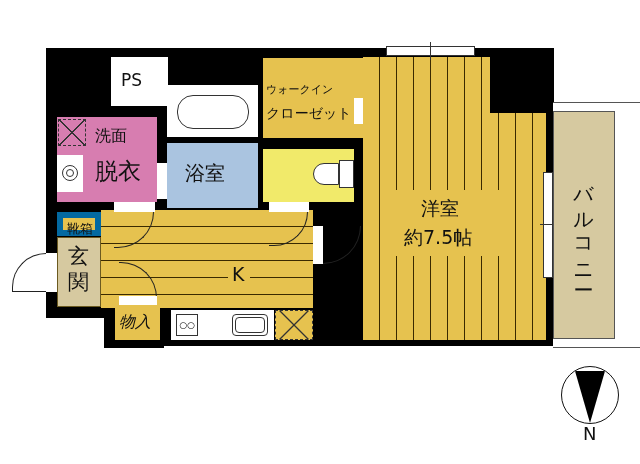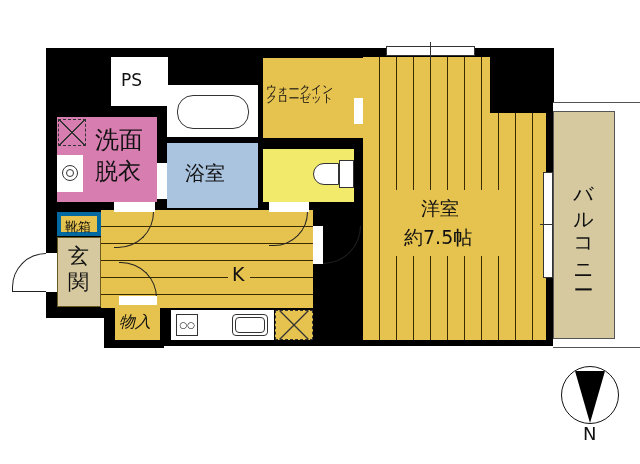--- a/index.html
+++ b/index.html
@@ -25,35 +25,35 @@
 </div>
 
 <div class="abs" style="left:57px;top:117px;width:100px;height:85px;background:#d77db0;">
   <div class="abs" style="left:1px;top:2px;width:28px;height:27px;border:1px dashed #333;background:
     linear-gradient(45deg, transparent 48%, #333 49% 51%, transparent 52%),
     linear-gradient(-45deg, transparent 48%, #333 49% 51%, transparent 52%);"></div>
   <div class="abs" style="left:0;top:38px;width:26px;height:37px;background:#fff;">
     <div class="abs" style="left:5px;top:10px;width:16px;height:16px;border:1px solid #333;border-radius:50%;"></div>
     <div class="abs" style="left:9px;top:14px;width:8px;height:8px;border:1px solid #333;border-radius:50%;"></div>
   </div>
-  <span class="lbl" style="left:38px;top:11px;font-size:24px;">洗面</span>
+  <span class="lbl" style="left:38px;top:11px;font-size:16px;">洗面</span>
   <span class="lbl" style="left:38px;top:43px;font-size:23px;">脱衣</span>
 </div>
 
 <div class="abs" style="left:167px;top:85px;width:91px;height:52px;background:#fff;">
   <div class="abs" style="left:10px;top:10px;width:72px;height:34px;border:1px solid #333;border-radius:16px;"></div>
 </div>
 <div class="abs" style="left:167px;top:143px;width:91px;height:65px;background:#aac4e0;">
   <span class="lbl" style="left:18px;top:20px;font-size:20px;">浴室</span>
 </div>
 <div class="abs" style="left:157px;top:163px;width:10px;height:36px;background:#fff;"></div>
 
 <div class="abs" style="left:263px;top:58px;width:114px;height:80px;background:#e6c24f;">
   <span class="lbl" style="left:3px;top:26px;font-size:11px;">ウォークイン</span>
-  <span class="lbl" style="left:3px;top:35px;font-size:11px;">クローゼット</span>
+  <span class="lbl" style="left:3px;top:48px;font-size:14px;">クローゼット</span>
 </div>
 <div class="abs" style="left:354px;top:98px;width:9px;height:26px;background:#fff;"></div>
 <div class="abs" style="left:363px;top:101px;width:0;height:0;border-top:7px solid transparent;border-bottom:7px solid transparent;border-left:12px solid #333;"></div>
 
 <div class="abs" style="left:263px;top:149px;width:91px;height:53px;background:#f1ea6a;">
   <div class="abs" style="left:50px;top:14px;width:26px;height:22px;border:1px solid #333;border-radius:12px 0 0 12px;background:#fff;"></div>
   <div class="abs" style="left:76px;top:11px;width:15px;height:28px;border:1px solid #333;background:#fff;"></div>
 </div>
 
 <div class="abs floor vlines" style="left:363px;top:57px;width:183px;height:283px;"></div>
@@ -79,21 +79,21 @@
 
 <div class="abs" style="left:114px;top:202px;width:41px;height:10px;background:#fff;"></div>
 <div class="abs" style="left:114px;top:212px;width:40px;height:36px;border-right:1px solid #222;border-bottom:1px solid #222;border-radius:0 0 40px 0;"></div>
 <div class="abs" style="left:269px;top:202px;width:40px;height:10px;background:#fff;"></div>
 <div class="abs" style="left:269px;top:212px;width:39px;height:34px;border-right:1px solid #222;border-bottom:1px solid #222;border-radius:0 0 40px 0;"></div>
 <div class="abs wall" style="left:313px;top:210px;width:10px;height:130px;"></div>
 <div class="abs" style="left:313px;top:226px;width:10px;height:38px;background:#fff;"></div>
 <div class="abs" style="left:323px;top:226px;width:38px;height:38px;border-top:0;border-right:1px solid #222;border-bottom:1px solid #222;border-radius:0 0 38px 0;"></div>
 <div class="abs" style="left:119px;top:262px;width:38px;height:36px;border-top:1px solid #222;border-right:1px solid #222;border-radius:0 38px 0 0;"></div>
 
-<div class="abs floor" style="left:57px;top:212px;width:44px;height:24px;border:4px solid #0369a1;">
+<div class="abs floor" style="left:57px;top:212px;width:44px;height:24px;border:6px solid #0369a1;">
   <span class="lbl" style="left:4px;top:4px;font-size:13px;">靴箱</span>
 </div>
 
 <div class="abs" style="left:57px;top:237px;width:44px;height:70px;background:#d6c9a0;border:1px solid #6b5a20;">
   <span class="lbl" style="left:10px;top:8px;font-size:21px;">玄</span>
   <span class="lbl" style="left:10px;top:34px;font-size:21px;">関</span>
 </div>
 <div class="abs" style="left:46px;top:253px;width:11px;height:39px;background:#fff;"></div>
 <div class="abs" style="left:12px;top:253px;width:34px;height:39px;border-top:1px solid #222;border-left:1px solid #222;border-bottom:1px solid #222;border-radius:38px 0 0 0;border-bottom-width:1px;"></div>
 

